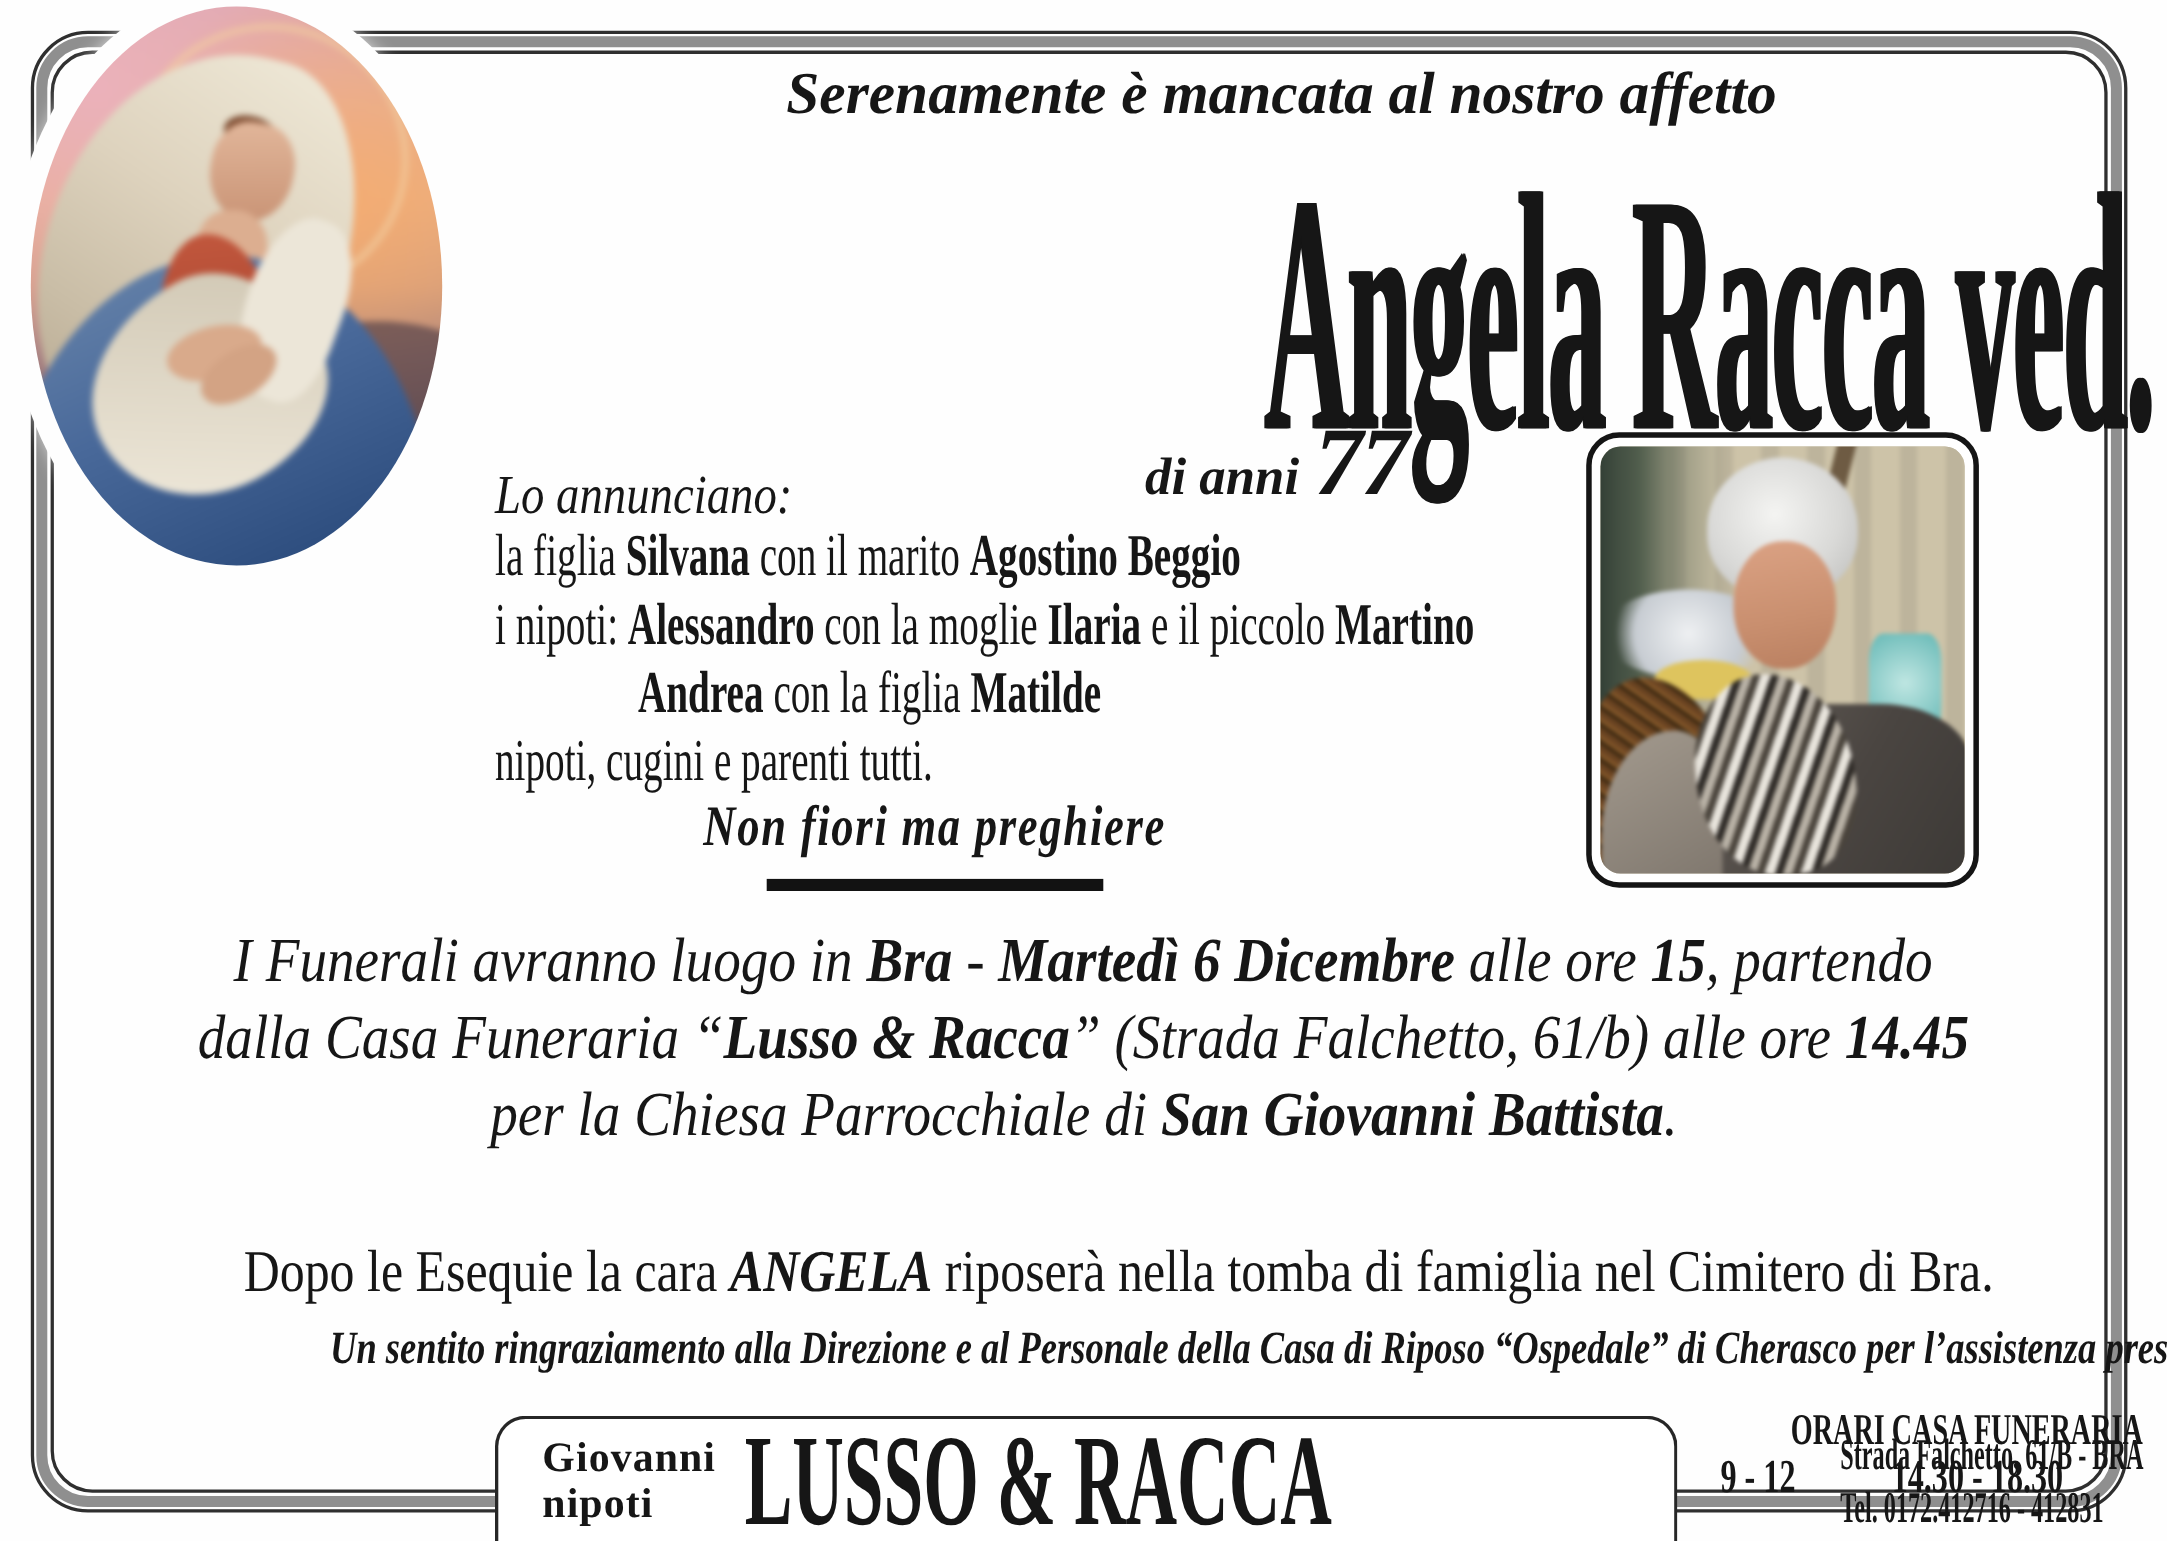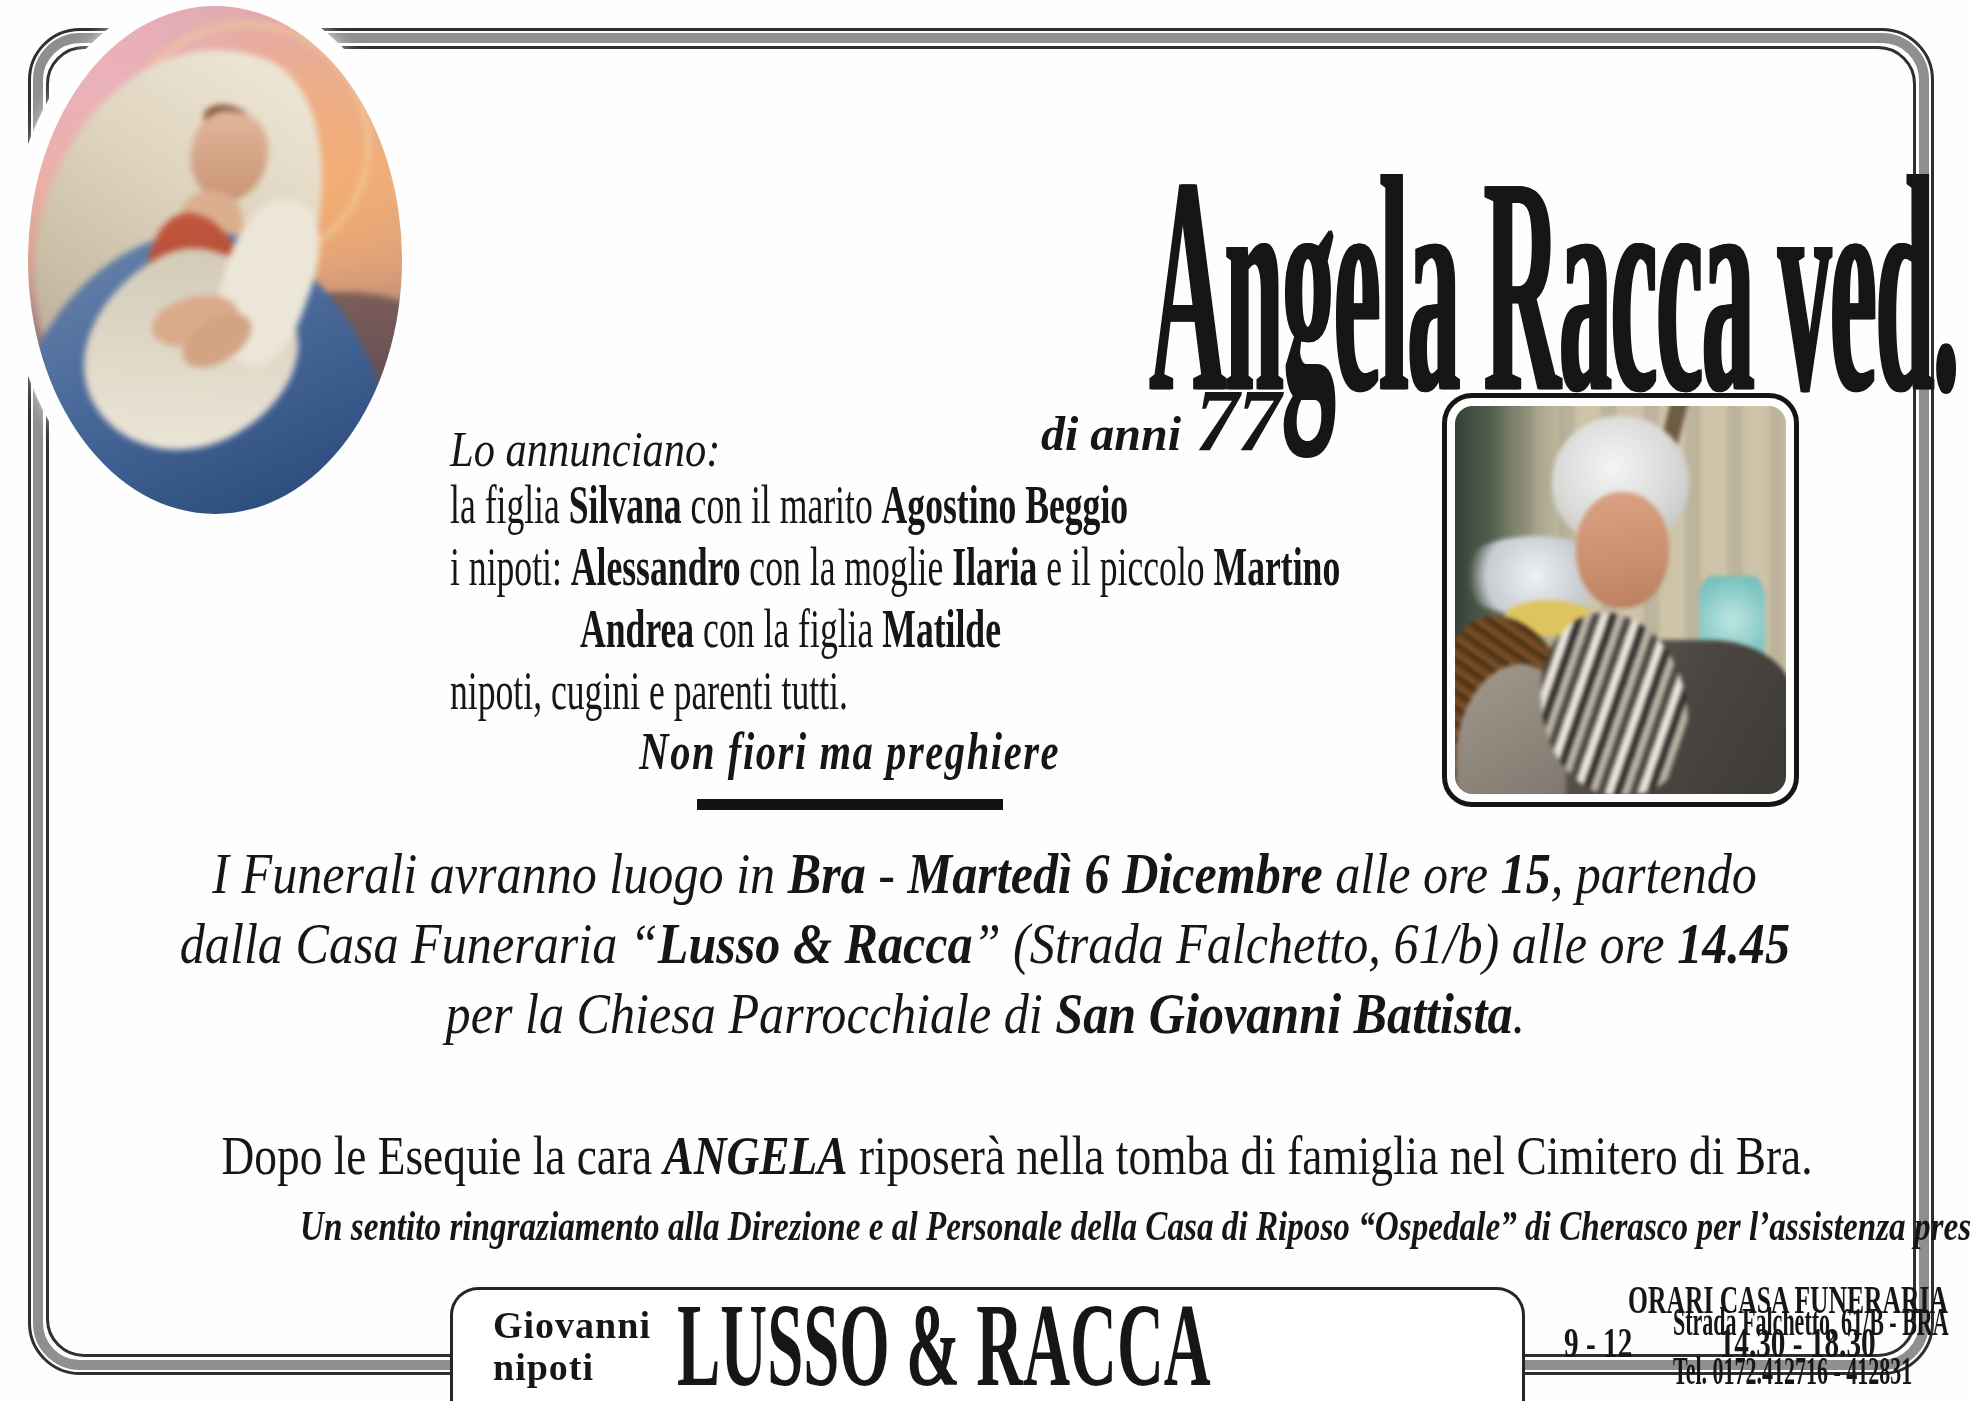--- a/index.html
+++ b/index.html
@@ -170,20 +170,21 @@
         <div class="p-goblet" style="position:absolute;"></div>
         <div class="p-body" style="position:absolute;"></div>
         <div class="p-arm" style="position:absolute;"></div>
         <div class="p-scarf" style="position:absolute;"></div>
         <div class="p-hair" style="position:absolute;"></div>
         <div class="p-face" style="position:absolute;"></div>
       </div>
     </div>
   </div>
 
+  <div class="abs intro">Serenamente è mancata al nostro affetto</div>
   <div class="abs title">
     <span>Angela Racca ved. Bonardi</span>
   </div>
   <div class="abs age">
     <span class="pfx">di anni</span>
     <span class="num">77</span>
   </div>
 
   <div class="abs lead">
     <span><span>Lo annunciano:</span></span>

